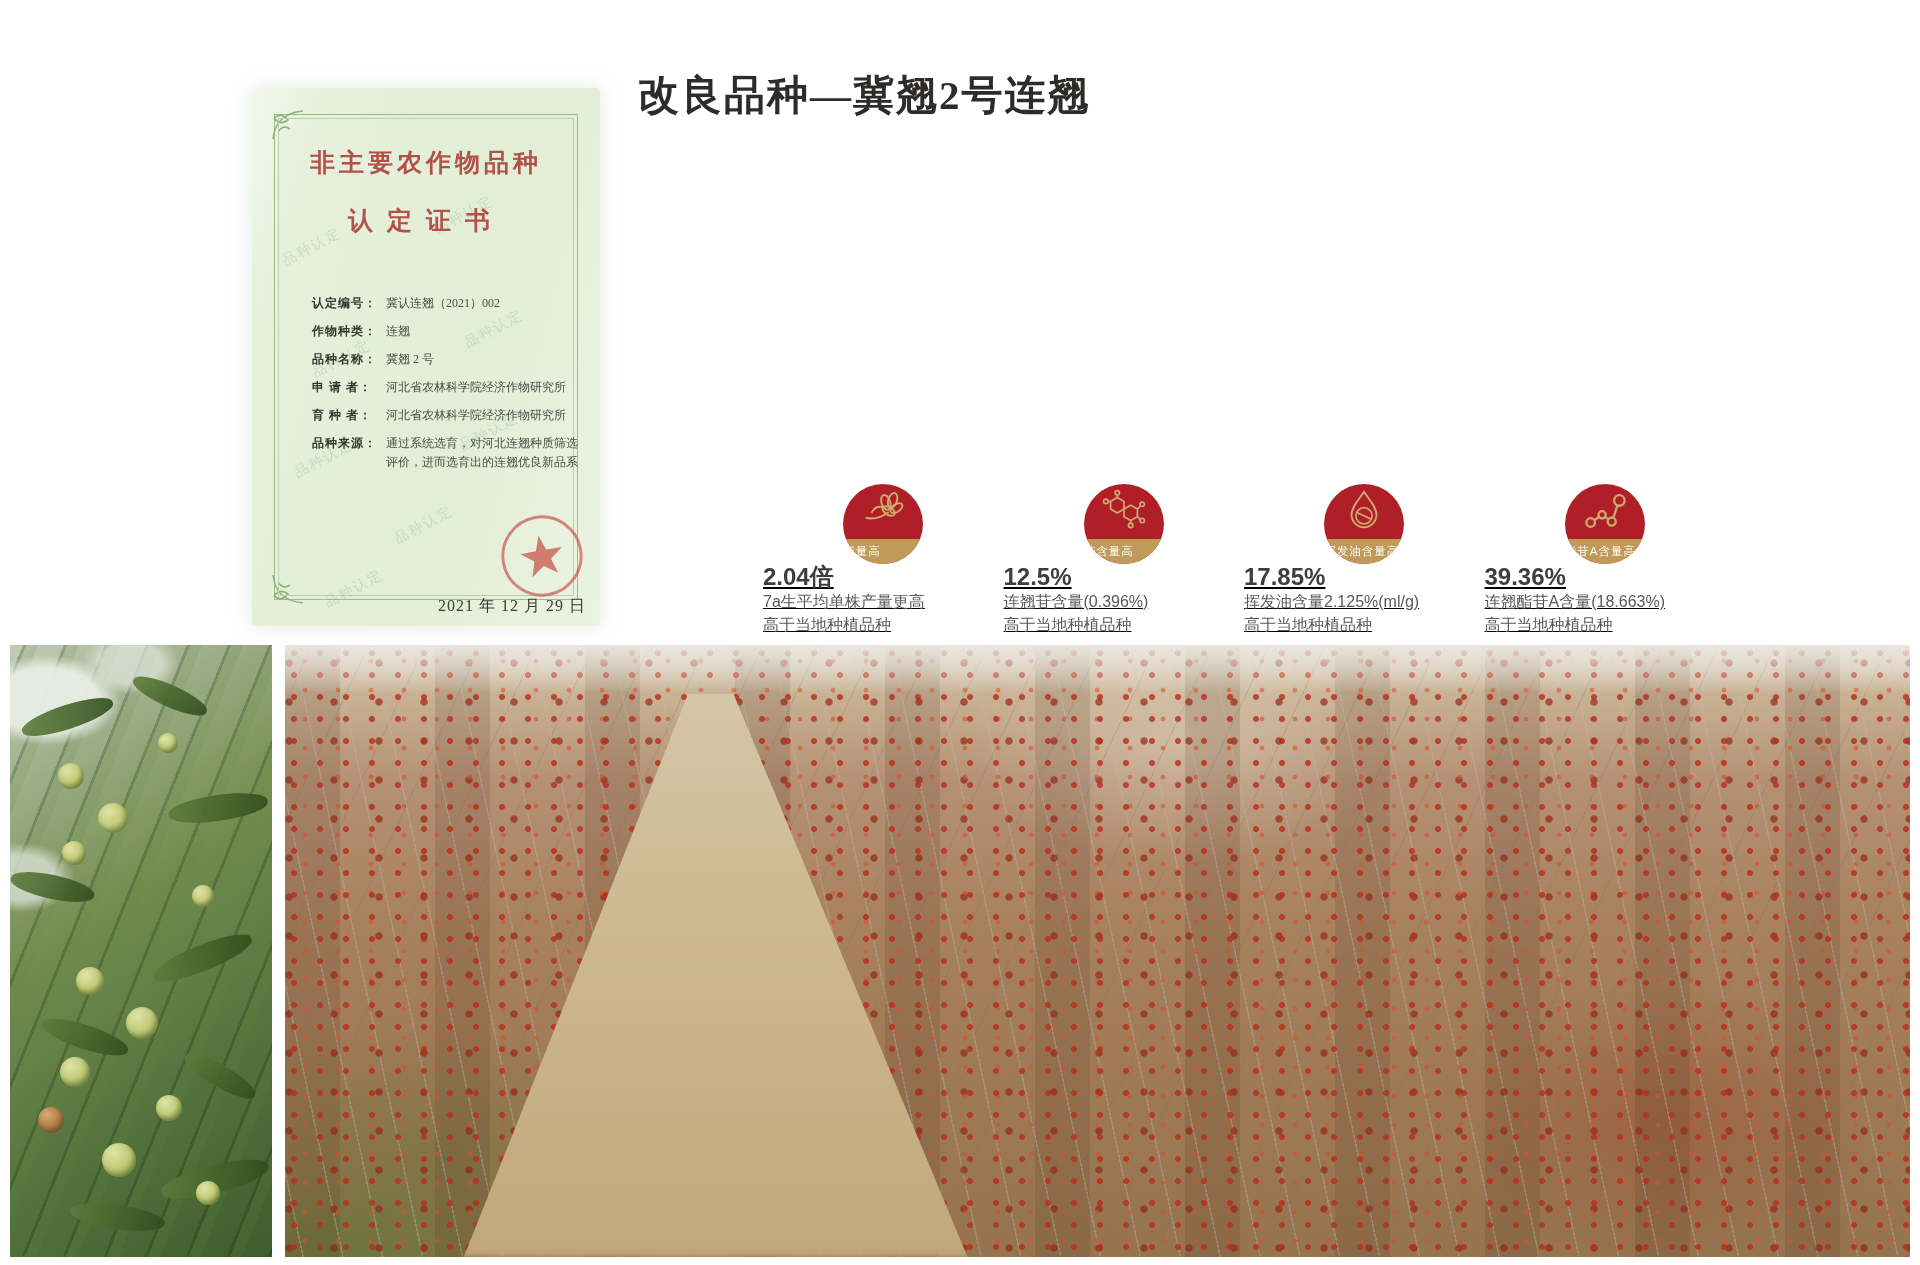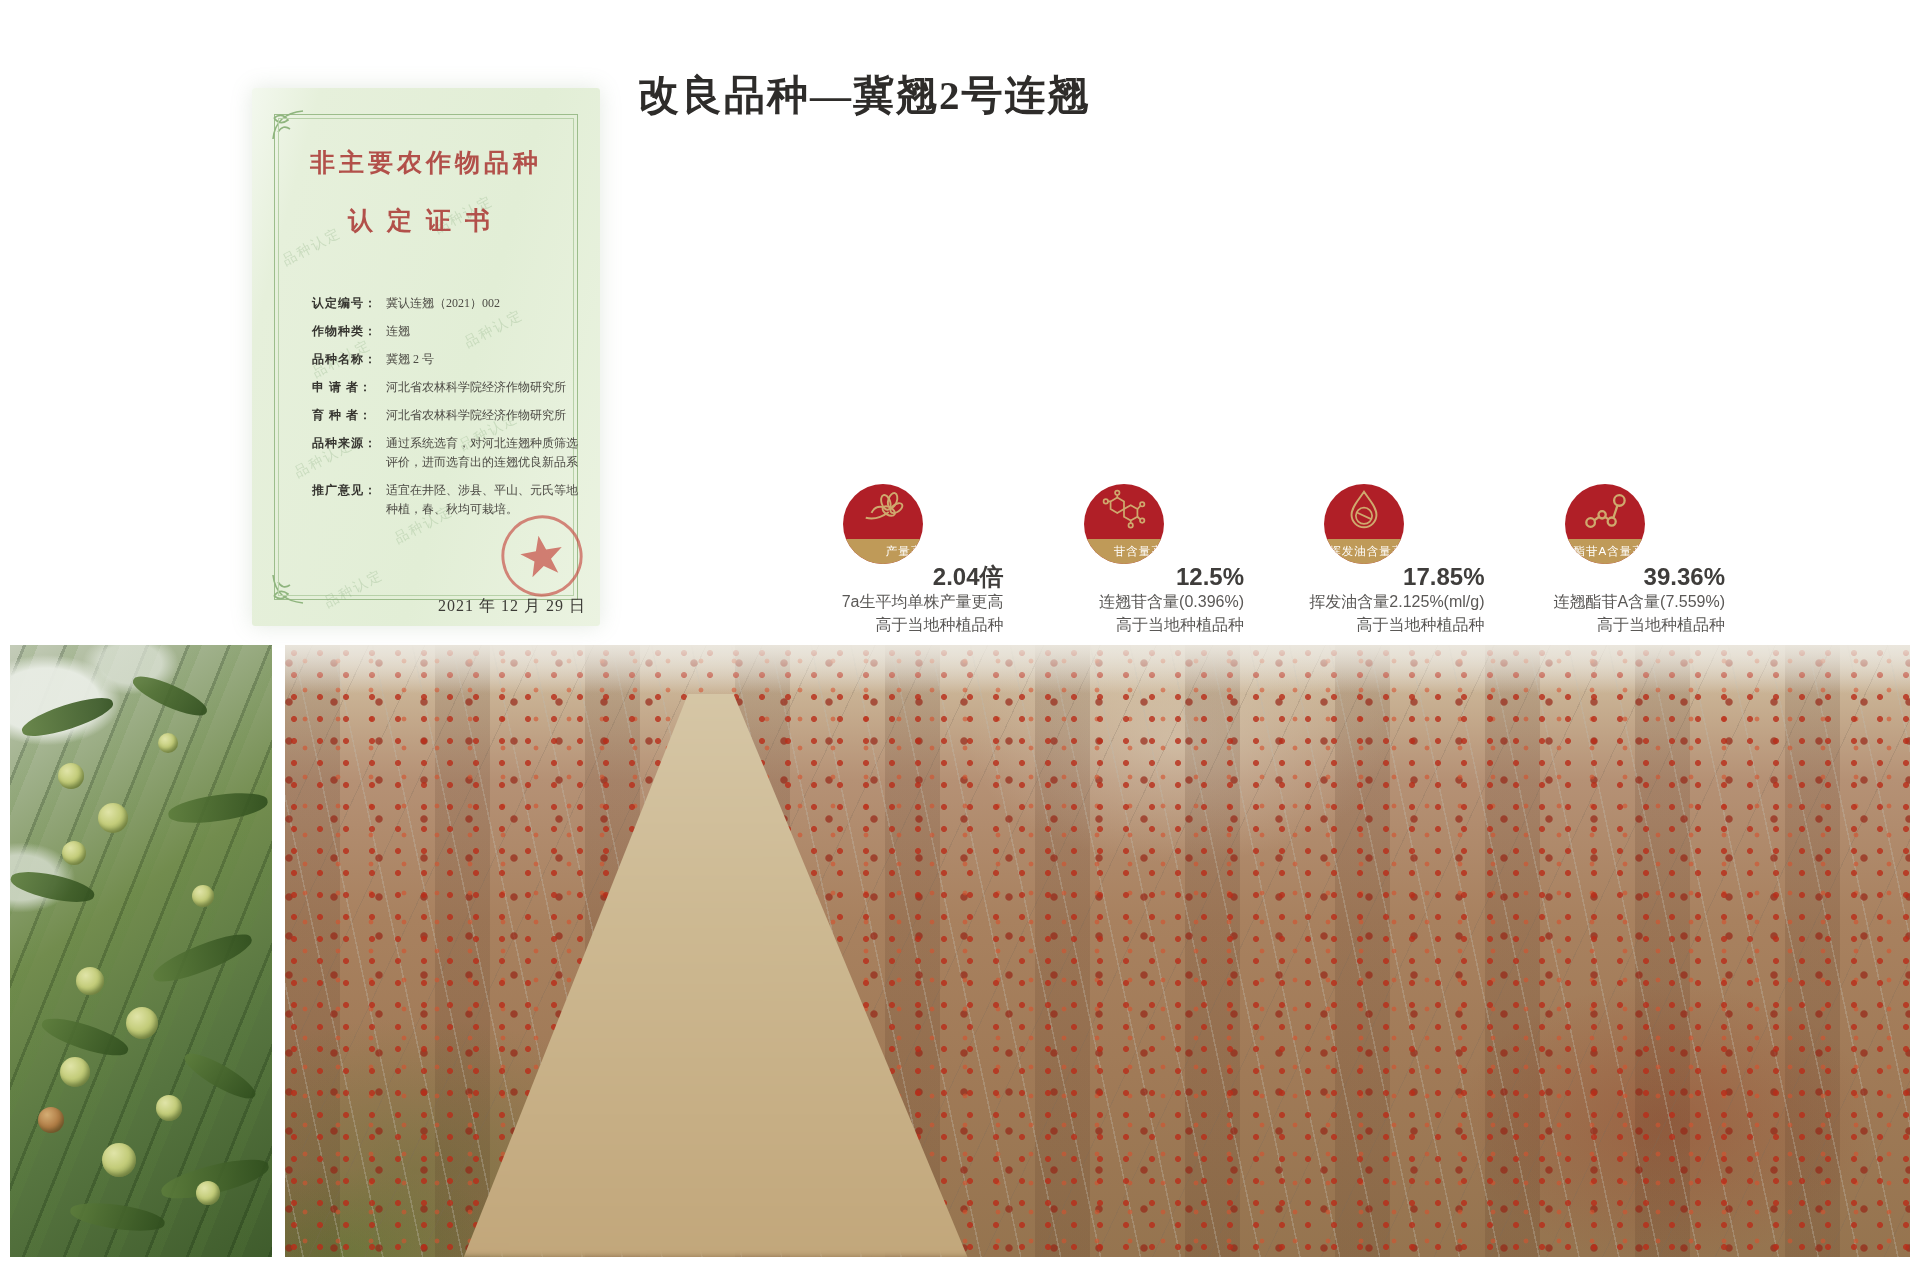--- a/index.html
+++ b/index.html
@@ -37,21 +37,21 @@
 
   
   .title{position:absolute;left:638px;top:68px;margin:0;font-size:41px;letter-spacing:2px;
       color:var(--title-dark);font-weight:bold;font-family:"Liberation Serif","DejaVu Serif",serif;}
   .para{position:absolute;left:645px;top:175px;width:1040px;margin:0;font-size:24px;line-height:50px;
       color:var(--body-gray);font-family:"Liberation Serif","DejaVu Serif",serif;
       text-indent:2em;letter-spacing:1px;text-align:justify;}
 
   
   .stats{position:absolute;left:763px;top:484px;width:962px;display:flex;}
-  .stat{flex:1;text-align:right;}
+  .stat{flex:1;text-align:left;text-decoration:underline;}
   .circle{position:relative;width:80px;height:80px;margin:0 auto;border-radius:50%;
       background:var(--accent-red);overflow:hidden;}
   .ic{position:absolute;top:4px;left:50%;transform:translateX(-50%);width:46px;height:46px;}
   .ic ellipse,.ic path,.ic circle,.ic polygon,.ic line{stroke:var(--gold-icon);fill:none;}
   .band{position:absolute;bottom:0;left:0;right:0;height:25px;background:var(--badge-gold);
       color:#fff;font-size:11.5px;line-height:24px;letter-spacing:1px;}
   .stat-val{font-size:24px;line-height:26px;font-weight:bold;color:var(--stat-dark);}
   .stat-l1,.stat-l2{font-size:16px;line-height:23px;color:var(--stat-gray);white-space:nowrap;}
 
   
@@ -135,24 +135,20 @@
         <span class="cert-val">河北省农林科学院经济作物研究所</span>
       </div>
       <div class="cert-row">
         <span class="cert-lbl">育 种 者：</span>
         <span class="cert-val">河北省农林科学院经济作物研究所</span>
       </div>
       <div class="cert-row">
         <span class="cert-lbl">品种来源：</span>
         <span class="cert-val">通过系统选育，对河北连翘种质筛选评价，进而选育出的连翘优良新品系</span>
       </div>
-      <div class="cert-row">
-        <span class="cert-lbl">推广意见：</span>
-        <span class="cert-val">适宜在井陉、涉县、平山、元氏等地种植，春、秋均可栽培。</span>
-      </div>
     </div>
 
     <svg class="seal" viewBox="0 0 90 90">
       <circle cx="45" cy="45" r="40"></circle>
       <path d="M45 24 L50.3 39.2 L66.5 39.5 L53.6 49.3 L58.4 64.8 L45 55.4 L31.6 64.8 L36.4 49.3 L23.5 39.5 L39.7 39.2 Z"></path>
     </svg>
     <div class="cert-date">2021 年 12 月 29 日</div>
   </section>
 
   <h1 class="title">改良品种—冀翘2号连翘</h1>
@@ -220,21 +216,21 @@
           <circle cx="21" cy="28" r="3.8" stroke-width="2.4"></circle>
           <circle cx="31" cy="35" r="4.2" stroke-width="2.4"></circle>
           <circle cx="39" cy="13" r="5.5" stroke-width="2.4"></circle>
           <line x1="12.8" y1="33.6" x2="17.6" y2="30.2" stroke-width="2.4"></line>
           <line x1="24.4" y1="30.4" x2="27.6" y2="32.8" stroke-width="2.4"></line>
           <line x1="32.8" y1="31" x2="37" y2="18.2" stroke-width="2.4"></line>
         </svg>
         <div class="band">酯苷A含量高</div>
       </div>
       <div class="stat-val">39.36%</div>
-      <div class="stat-l1">连翘酯苷A含量(7.559%)</div>
+      <div class="stat-l1">连翘酯苷A含量(18.663%)</div>
       <div class="stat-l2">高于当地种植品种</div>
     </div>
   </div>
 
   <div class="photo-left">
     <div class="leaf" style="left:10px;top:60px;width:95px;height:24px;transform:rotate(-18deg)"></div>
     <div class="leaf" style="left:120px;top:40px;width:80px;height:22px;transform:rotate(24deg)"></div>
     <div class="leaf" style="left:158px;top:150px;width:100px;height:26px;transform:rotate(-8deg)"></div>
     <div class="leaf" style="left:0;top:230px;width:85px;height:24px;transform:rotate(12deg)"></div>
     <div class="leaf" style="left:140px;top:300px;width:105px;height:26px;transform:rotate(-22deg)"></div>

